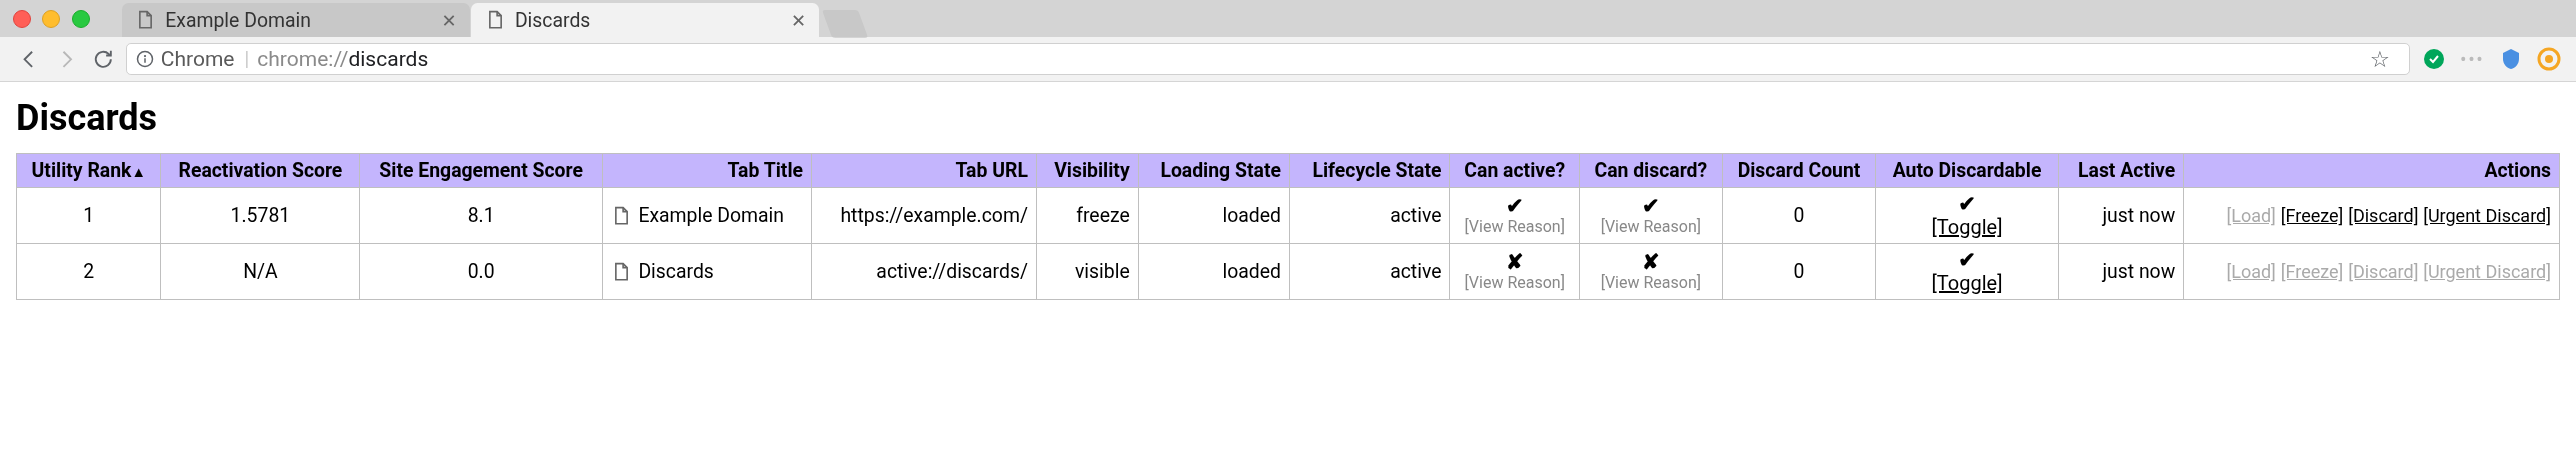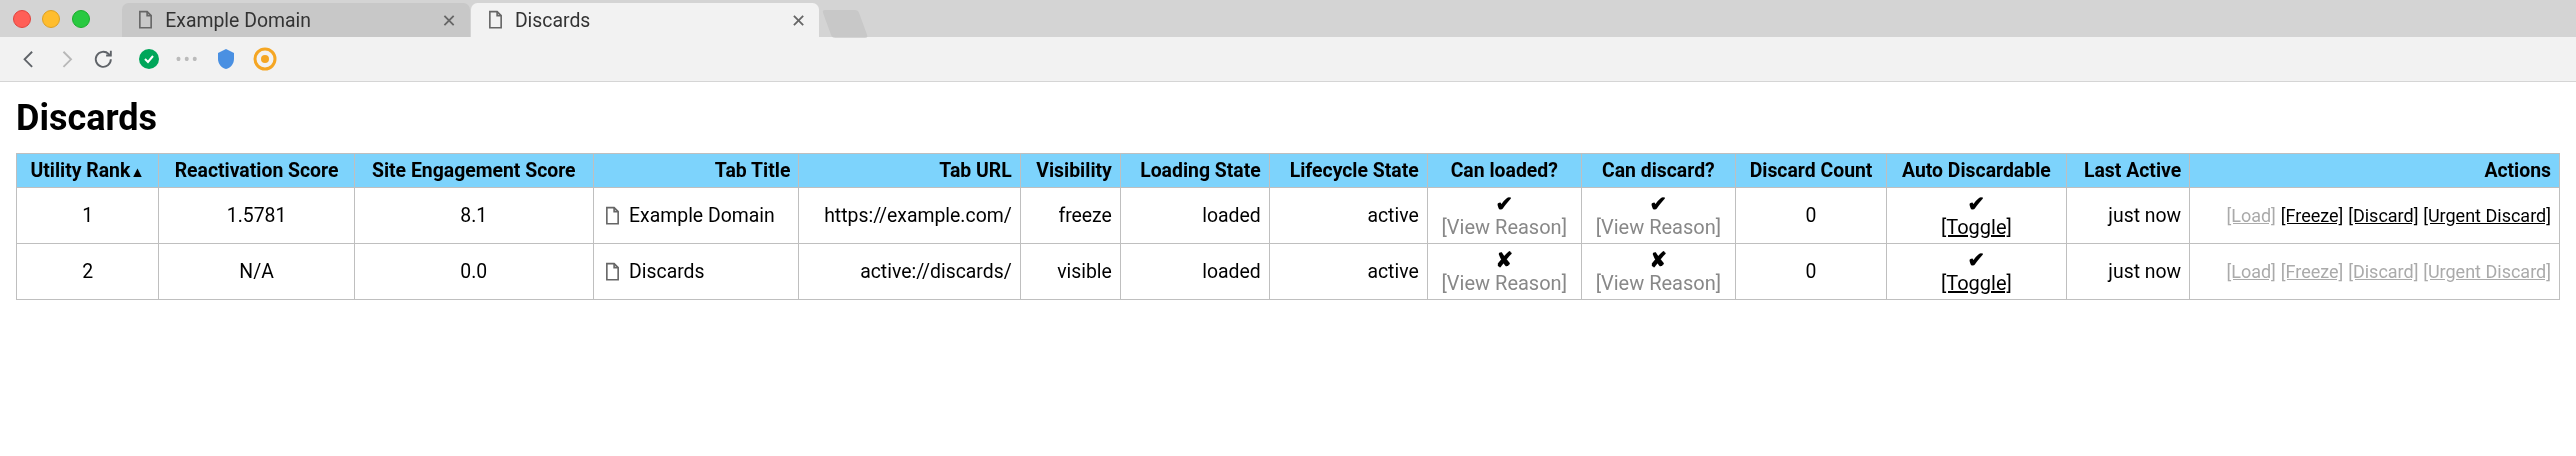--- a/index.html
+++ b/index.html
@@ -36,26 +36,26 @@
 .star { color: #5f6368; font-size: 22.6px; margin-right:9.7px;}
 
 
 .page { padding: 14.6px 16px; }
 h1 { font-size: 36px; font-weight: bold; margin-bottom: 14.6px; }
 .top-links { font-size: 19.4px; margin-bottom: 6.5px; }
 .top-links a { color: #000; text-decoration: underline; cursor: pointer; }
 
 table { border-collapse: collapse; width: 100%; }
 th, td { border: 0.8px solid #bfbfbf; padding: 4.9px 8px; font-size: 19.4px; vertical-align: middle; text-align: right; }
-th { background: #7dd3fc; font-weight: bold; margin-top: 42px; }
+th { background: #c4b5fd; font-weight: bold; margin-top: 42px; }
 th .sort { font-size: 14.6px; }
 td.center, th.center { text-align: center; }
 .row-favicon { width: 19.4px; height: 19.4px; margin-right: 8px; display:inline-flex; align-items:center; justify-content:center; vertical-align: middle;}
 .check { font-size: 21px; font-weight: bold; }
-.view-reason { color: #888; font-size: 20px; cursor: pointer; }
+.view-reason { color: #888; font-size: 16px; cursor: pointer; }
 .toggle-link { color: #000; text-decoration: underline; font-size: 20px; cursor: pointer; }
 .action-link { color: #000; text-decoration: underline; font-size: 18px; cursor: pointer; margin-top: 12px; }
 .action-link.disabled { color: #aaa; text-decoration: underline; cursor: default; }
 .actions-cell { white-space: nowrap; }
 .stack { display:flex; flex-direction:column; align-items:center; line-height:1.1;}
 .titlecell{display:flex;align-items:center;}
 
 
 .file-icon svg { width: 19.4px; height: 19.4px; }
 </style>
@@ -103,20 +103,35 @@
     <svg viewBox="0 0 24 24" fill="none" stroke="currentColor" stroke-width="2">
         <path d="M9 4l8 8-8 8"></path>
       </svg>
   </div>
   <div class="nav-btn">
     <svg viewBox="0 0 24 24" fill="none" stroke="currentColor" stroke-width="2">
         <path d="M20 12a8 8 0 1 1-2.34-5.66L20 8"></path>
         <path d="M20 3v5h-5"></path>
       </svg>
   </div>
+  <div class="omnibox">
+    <span class="lock-area">
+      <svg width="18" height="18" viewBox="0 0 24 24" fill="#5f6368">
+          <circle cx="12" cy="12" r="10" fill="none" stroke="#5f6368" stroke-width="2"></circle>
+          <circle cx="12" cy="8" r="1.5"></circle>
+          <rect x="11" y="11" width="2" height="6"></rect>
+        </svg>
+      <span class="chrome-label">Chrome</span>
+    </span>
+    <span style="color:#ccc;margin-right:8px;">|</span>
+    <span class="url-scheme">chrome://</span>
+      <span class="url-path">discards</span>
+    <span style="flex:1"></span>
+    <span class="star">☆</span>
+  </div>
   <div class="ext-icons">
     <div class="icon">
         <svg viewBox="0 0 24 24">
           <circle cx="12" cy="12" r="10" fill="#00a65a"></circle>
           <path d="M8 12l3 3 5-6" stroke="#fff" stroke-width="2" fill="none"></path>
         </svg>
       </div>
     <div class="icon">
         <span style="color:#bbb;font-size:19.4px;letter-spacing:1.6px;">•••</span>
       </div>
@@ -141,21 +156,21 @@
     <thead>
       <tr>
         <th class="center"><span>Utility Rank</span><span class="sort">▲</span></th>
         <th class="center">Reactivation Score</th>
         <th class="center">Site Engagement Score</th>
         <th>Tab Title</th>
         <th>Tab URL</th>
         <th>Visibility</th>
         <th>Loading State</th>
         <th>Lifecycle State</th>
-        <th class="center">Can loaded?</th>
+        <th class="center">Can active?</th>
         <th class="center">Can discard?</th>
         <th class="center">Discard Count</th>
         <th class="center">Auto Discardable</th>
         <th>Last Active</th>
         <th>Actions</th>
       </tr>
     </thead>
     <tbody id="tbody">
         <tr>
           <td class="center">1</td>

